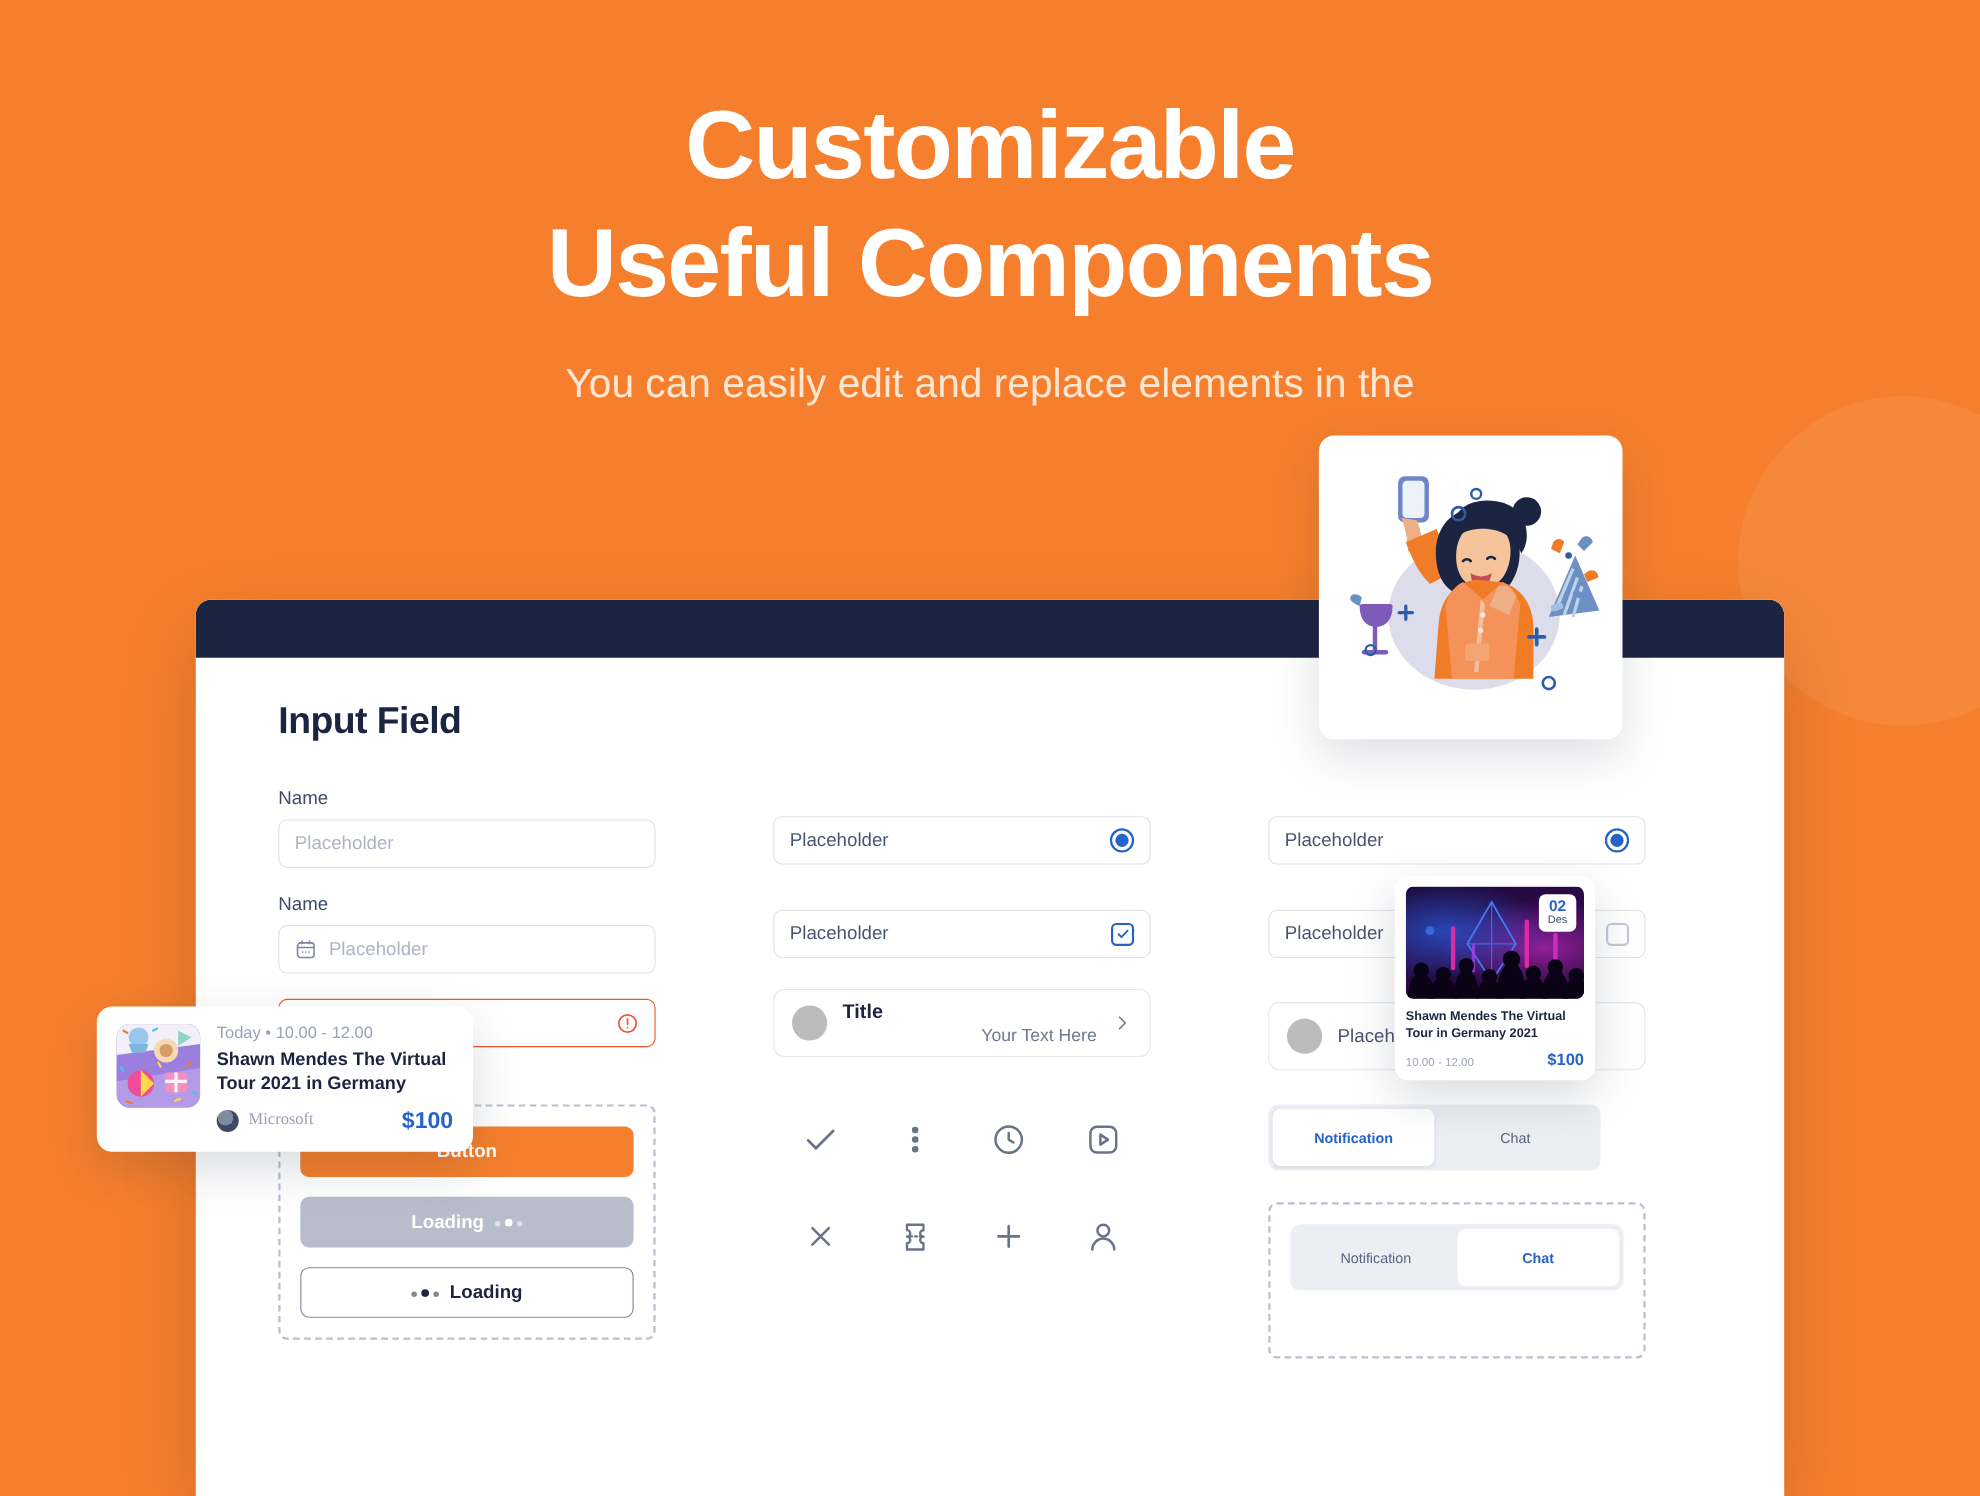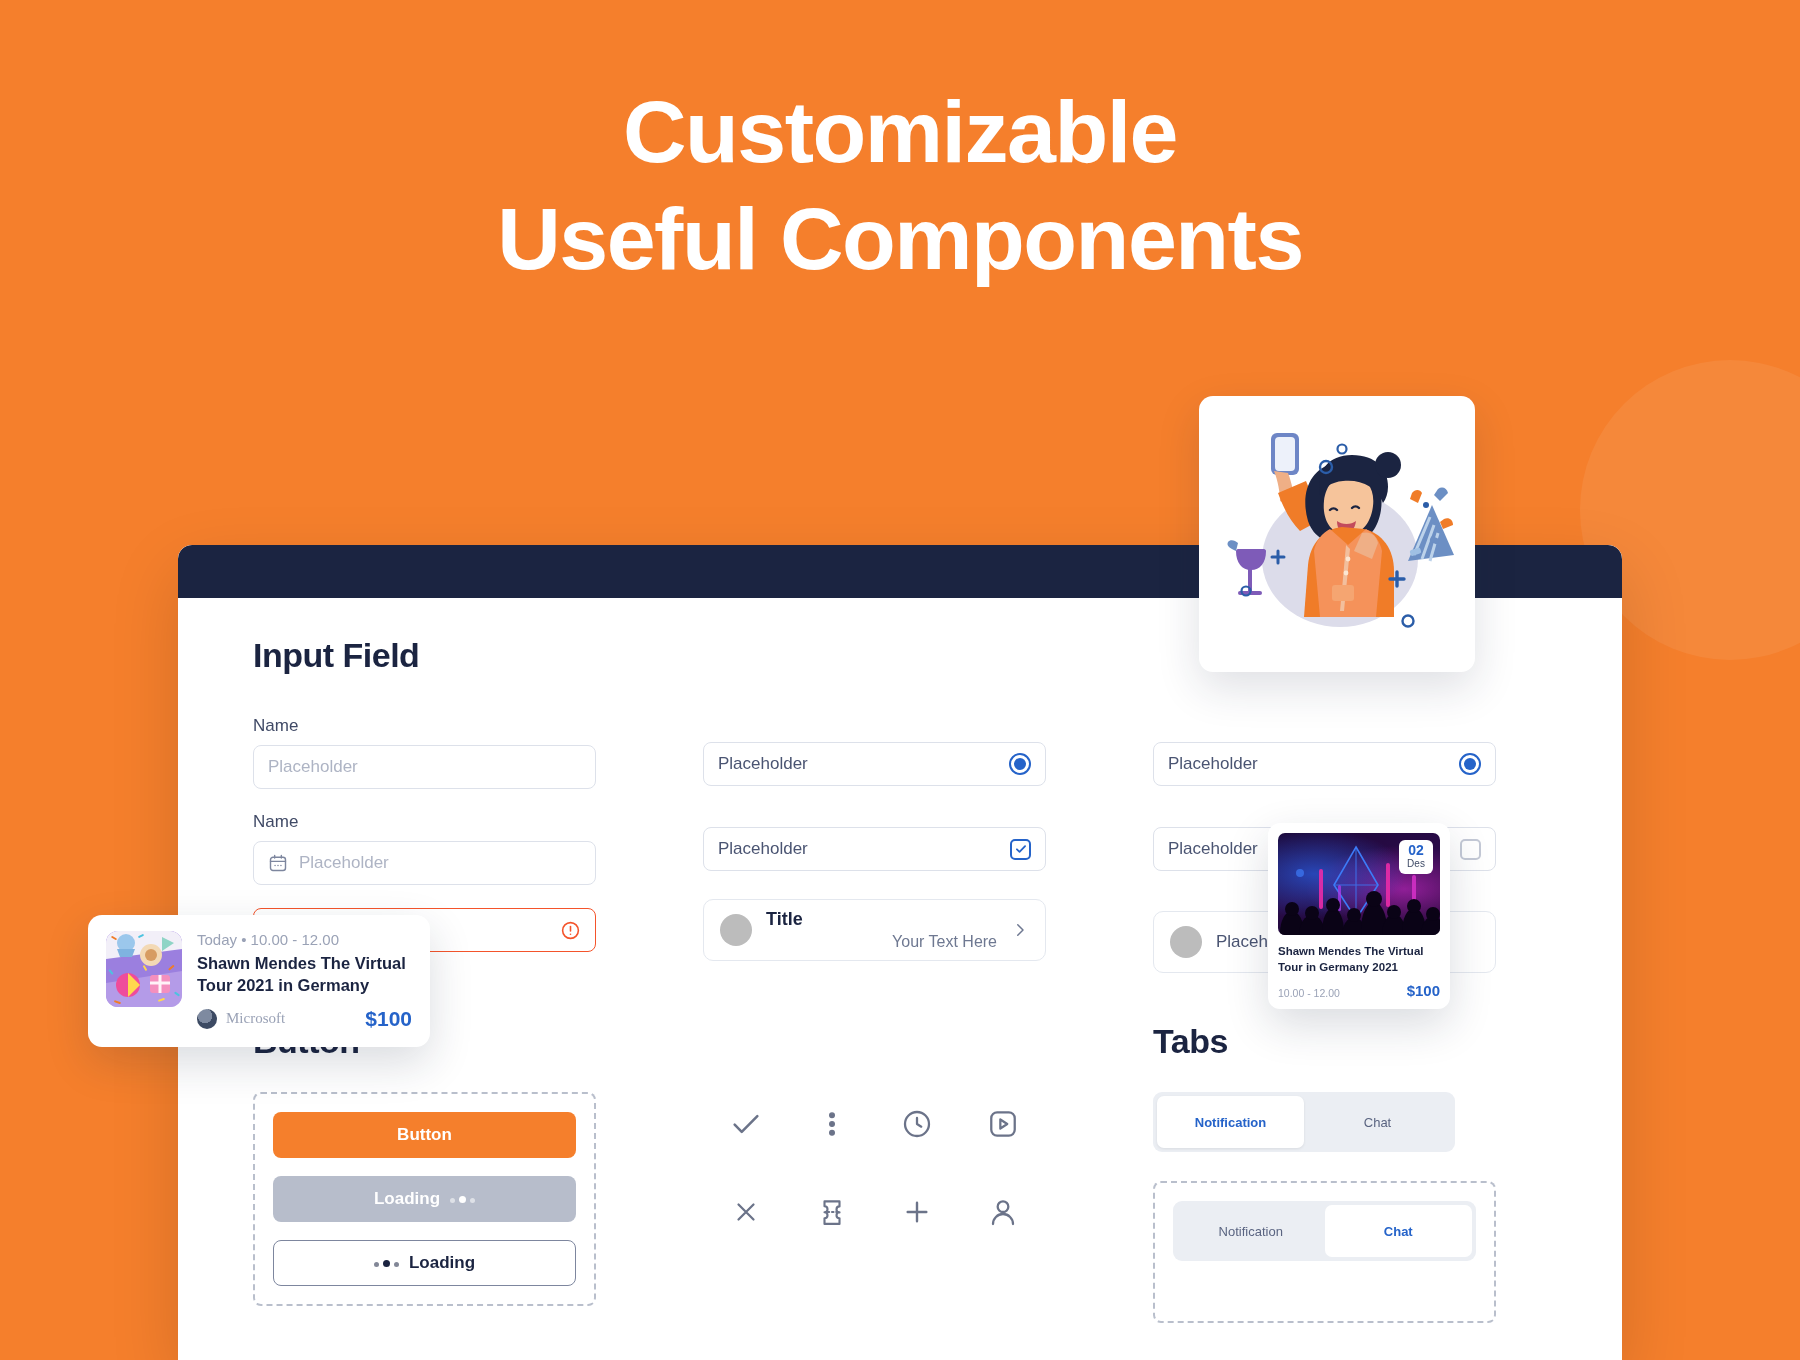--- a/index.html
+++ b/index.html
@@ -155,21 +155,21 @@
   
   .card-illu {
     position: absolute; left: 1199px; top: 396px;
     width: 276px; height: 276px; background: #fff; border-radius: 14px;
     box-shadow: 0 16px 44px rgba(27,36,65,0.14);
     display: flex; align-items: center; justify-content: center;
   }
 
   
   .card-concert {
-    position: absolute; left: 1268px; top: 823px;
+    position: absolute; left: 1268px; top: 796px;
     width: 182px; background: #fff; border-radius: 12px;
     box-shadow: 0 16px 44px rgba(27,36,65,0.16);
     padding: 10px;
   }
   .cc-img {
     position: relative; height: 102px; border-radius: 7px; overflow: hidden;
     background:
       radial-gradient(ellipse at 22% 40%, rgba(40,90,220,.75) 0%, rgba(0,0,0,0) 52%),
       radial-gradient(ellipse at 78% 55%, rgba(190,40,190,.70) 0%, rgba(0,0,0,0) 55%),
       linear-gradient(160deg,#1c0838 0%,#2a0b48 45%,#140528 100%);
@@ -191,21 +191,21 @@
 <div id="root">
 
   <div class="deco-circle"></div>
 
   <div class="hero">
     <h1>
       <span>Customizable</span><br>
       <span>Useful Components</span>
     </h1>
     <p>
-      <br>
+      <span>You can easily edit and replace elements in the</span><br>
     </p>
   </div>
 
   <div class="panel">
     <div class="panel-topbar"></div>
     <div class="panel-body">
 
       <div class="section-title" style="margin-top:38px;">Input Field</div>
 
       <div class="cols" style="margin-top:41px;">
@@ -300,29 +300,20 @@
             </span>
           </div>
 
           <div class="list-box" style="margin-top:40px;">
             <span class="avatar-sm"></span>
             <span class="ph dark grow">Placeholder</span>
           </div>
         </div>
       </div>
 
-      <div class="cols" style="margin-top:49px;">
-        <div class="col">
-          <div class="section-title">Button</div>
-        </div>
-        <div class="col"></div>
-        <div class="col">
-          <div class="section-title">Tabs</div>
-        </div>
-      </div>
 
       <div class="cols" style="margin-top:31px;">
 
         <div class="col">
           <div class="dash">
             <div class="btn btn-primary">
               <span>Button</span>
             </div>
             <div class="btn btn-loading">
               <span>Loading</span>

